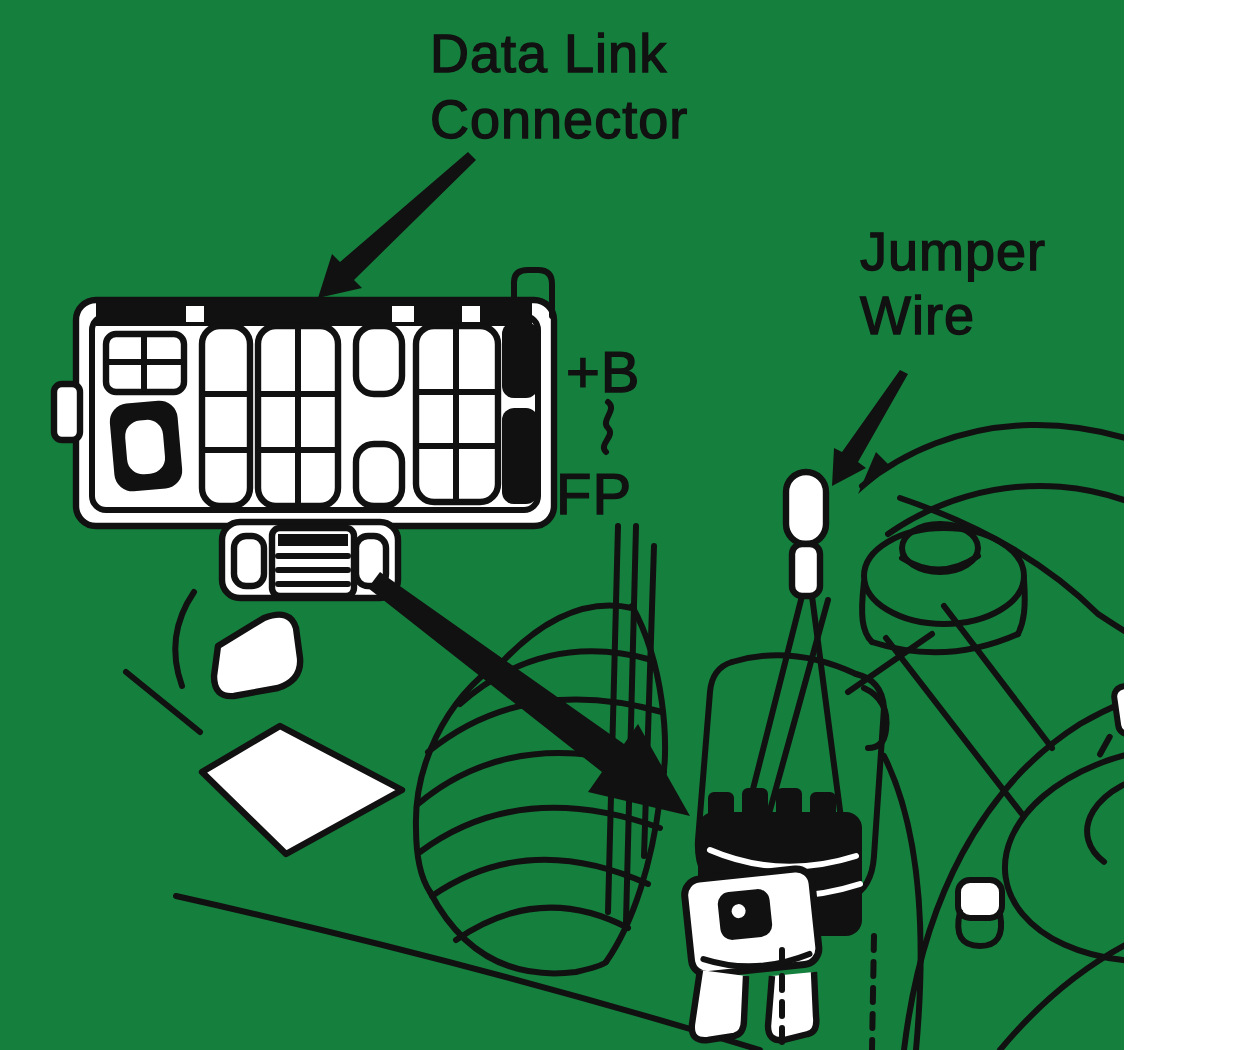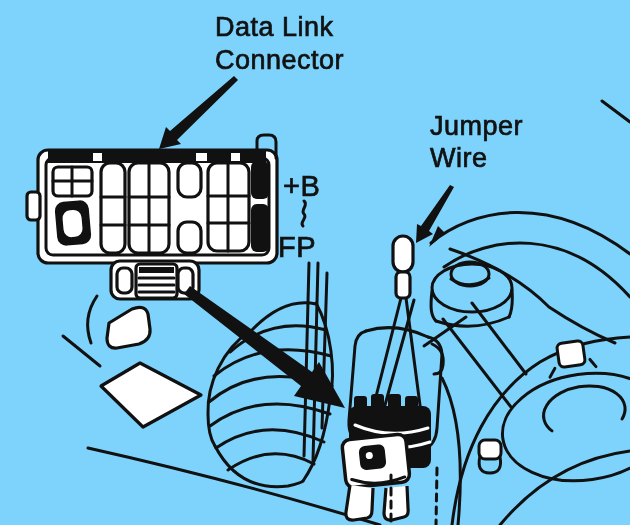--- a/index.html
+++ b/index.html
@@ -1,16 +1,16 @@
 <!DOCTYPE html>
 <html><head>
 <meta charset="utf-8">
 <style>
   html,body{margin:0;padding:0;background:#fff;}
-  .stage{position:relative;width:630px;height:525px;background:#7dd3fc;overflow:hidden;}
+  .stage{position:relative;width:562px;height:525px;background:#15803d;overflow:hidden;}
   svg{position:absolute;left:0;top:0;}
   .ln{fill:none;stroke:#111;stroke-width:3;stroke-linecap:round;stroke-linejoin:round;}
   .fillink{fill:#111;stroke:none;}
   .cell{fill:#fff;stroke:#111;stroke-width:3.2;stroke-linejoin:round;}
   text{font-family:"Liberation Sans","DejaVu Sans",sans-serif;fill:#111;stroke:#111;stroke-width:0.7;paint-order:stroke;letter-spacing:0.5px;}
   .lbl{font-size:27px;}
   .term{font-size:29px;}
 </style>
 </head>
 <body>

